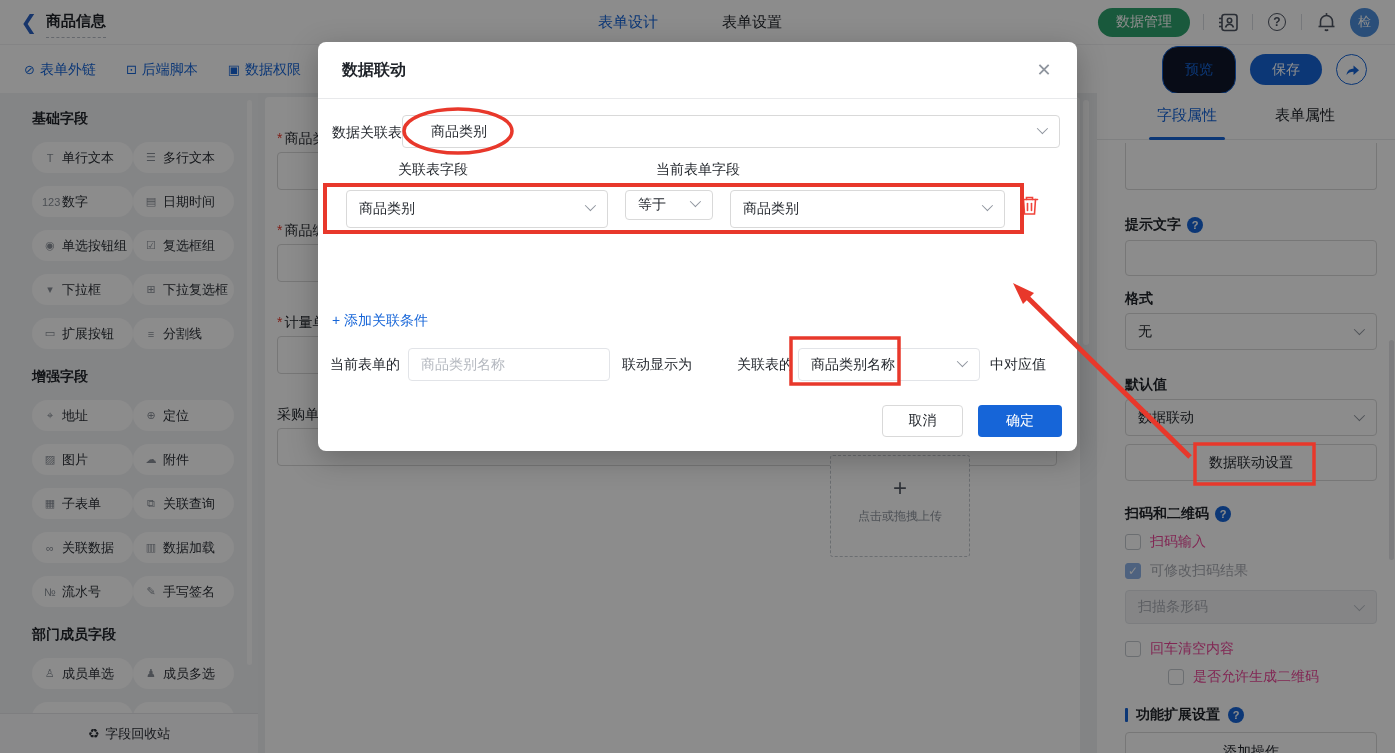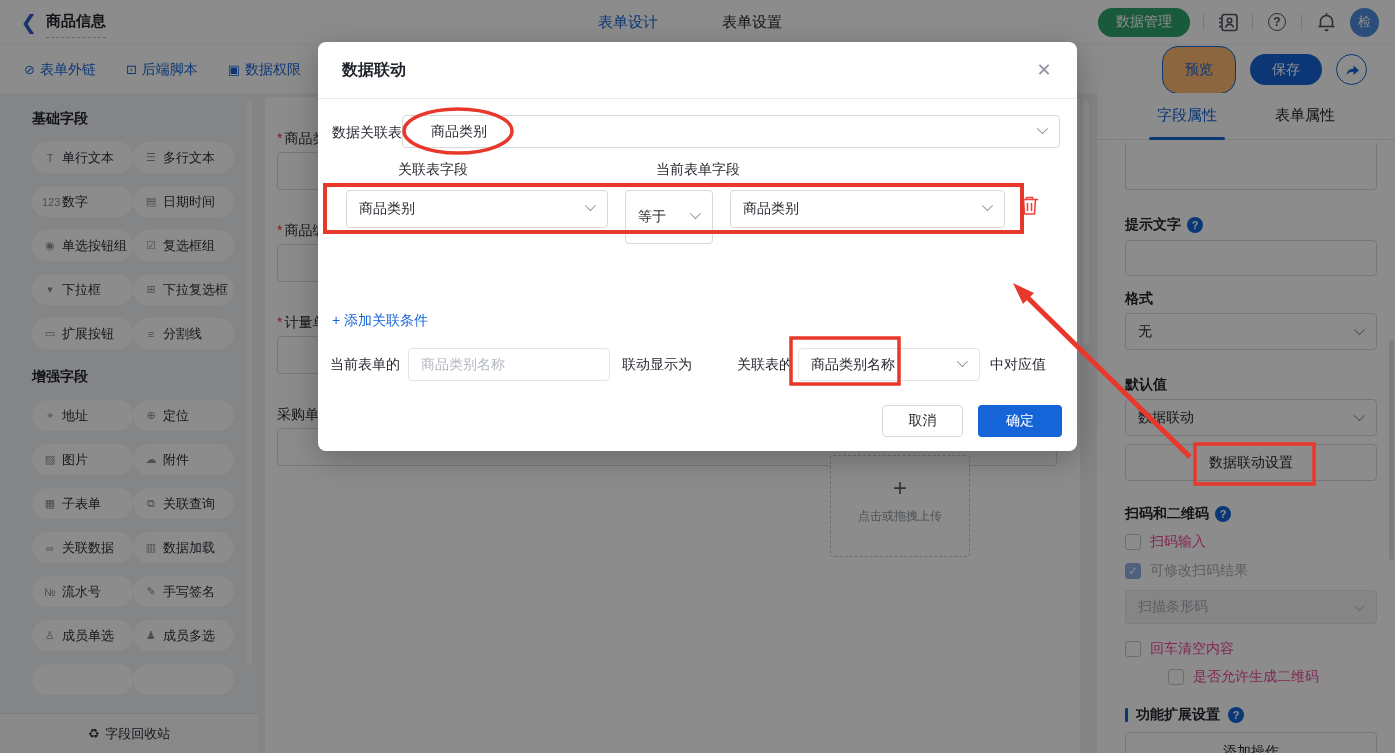--- a/index.html
+++ b/index.html
@@ -20,21 +20,21 @@
   .h-ico { width:22px; height:22px; display:flex; align-items:center; justify-content:center; cursor:pointer; }
   .help-circ { width:18px; height:18px; border:1.6px solid #4e5461; border-radius:50%; color:#4e5461; font-size:12px; font-weight:bold; display:flex; align-items:center; justify-content:center; }
   .avatar { width:29px; height:29px; border-radius:50%; background:#4d8fdc; color:#fff; font-size:13px; display:flex; align-items:center; justify-content:center; cursor:pointer; }
 
   
   .toolbar { position:absolute; left:0; top:44px; width:1395px; height:49px; background:#fff; border-top:1px solid #f0f1f3; box-shadow:0 1px 2px rgba(0,0,0,.04); z-index:1; }
   .tb-items { position:absolute; left:24px; top:0; height:49px; display:flex; align-items:center; gap:30px; }
   .tb-item { color:#1665d8; font-size:14px; display:flex; align-items:center; gap:5px; cursor:pointer; }
   .tb-ico { font-size:13px; color:#1665d8; }
   .tb-right { position:absolute; right:28px; top:0; height:49px; display:flex; align-items:center; gap:14px; }
-  .btn-outline { height:48px; padding:0 22px; border:1px solid #1665d8; color:#1665d8; background:#fdba74; border-radius:16px; font-size:14px; cursor:pointer; }
+  .btn-outline { height:48px; padding:0 22px; border:1px solid #1665d8; color:#1665d8; background:#0f172a; border-radius:16px; font-size:14px; cursor:pointer; }
   .btn-blue { height:31px; padding:0 22px; border:none; color:#fff; background:#1665d8; border-radius:16px; font-size:14px; cursor:pointer; }
   .share-circ { width:31px; height:31px; border:1px solid #1665d8; border-radius:50%; display:flex; align-items:center; justify-content:center; cursor:pointer; background:#fff; }
 
   
   .sidebar { position:absolute; left:0; top:93px; width:258px; bottom:0; background:#f1f2f4; z-index:1; overflow:hidden; }
   .sb-inner { padding:17px 0 0 32px; }
   .sb-title { font-size:14px; font-weight:700; color:#1f2329; height:20px; margin-bottom:12px; }
   .sb-title.mt1 { margin-top:6px; }
   .sb-grid { display:grid; grid-template-columns:101px 103px; column-gap:0; }
   .sb-grid .pill:nth-child(2n) { margin-left:0; }
@@ -247,20 +247,21 @@
           </div>
           <div class="pill">
             <span class="pill-ico">№</span>
             <span class="pill-txt">流水号</span>
           </div>
           <div class="pill">
             <span class="pill-ico">✎</span>
             <span class="pill-txt">手写签名</span>
           </div>
         </div>
+        <div class="sb-title mt1">部门成员字段</div>
         <div class="sb-grid">
           <div class="pill">
             <span class="pill-ico">♙</span>
             <span class="pill-txt">成员单选</span>
           </div>
           <div class="pill">
             <span class="pill-ico">♟</span>
             <span class="pill-txt">成员多选</span>
           </div>
           <div class="pill"></div>
@@ -368,21 +369,21 @@
       <i class="chev"></i>
     </div>
 
     <div class="m-label" style="left:80px;top:119px;">关联表字段</div>
     <div class="m-label" style="left:338px;top:119px;">当前表单字段</div>
 
     <div class="m-select" style="left:28px;top:148px;width:262px;height:38px;">
       <span>商品类别</span>
       <i class="chev"></i>
     </div>
-    <div class="m-select" style="left:307px;top:148px;width:88px;height:54px;">
+    <div class="m-select" style="left:307px;top:148px;width:88px;height:30px;">
       <span>等于</span>
       <i class="chev"></i>
     </div>
     <div class="m-select" style="left:412px;top:148px;width:275px;height:38px;">
       <span>商品类别</span>
       <i class="chev"></i>
     </div>
     <div class="m-trash">
       <svg width="19" height="21" viewBox="0 0 19 21" fill="none" stroke="#f0443b" stroke-width="1.6" stroke-linecap="round">
         <line x1="1.5" y1="4.5" x2="17.5" y2="4.5"></line>

